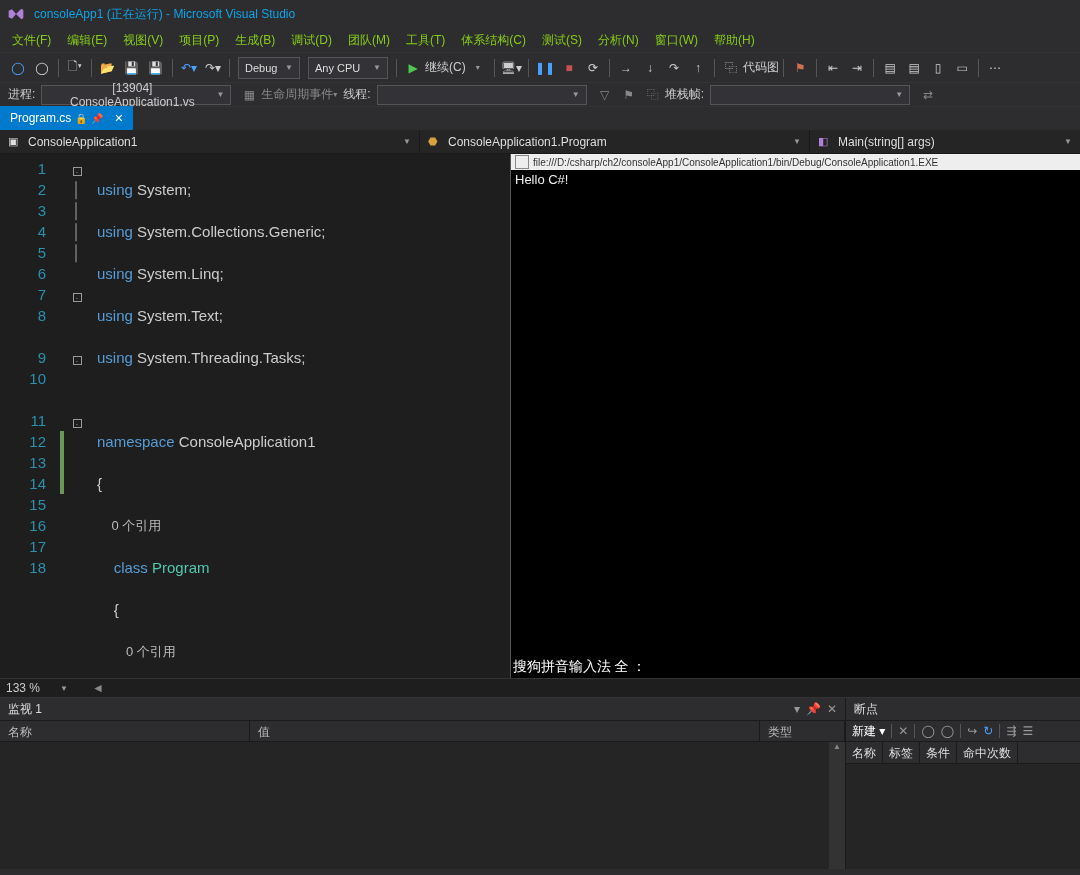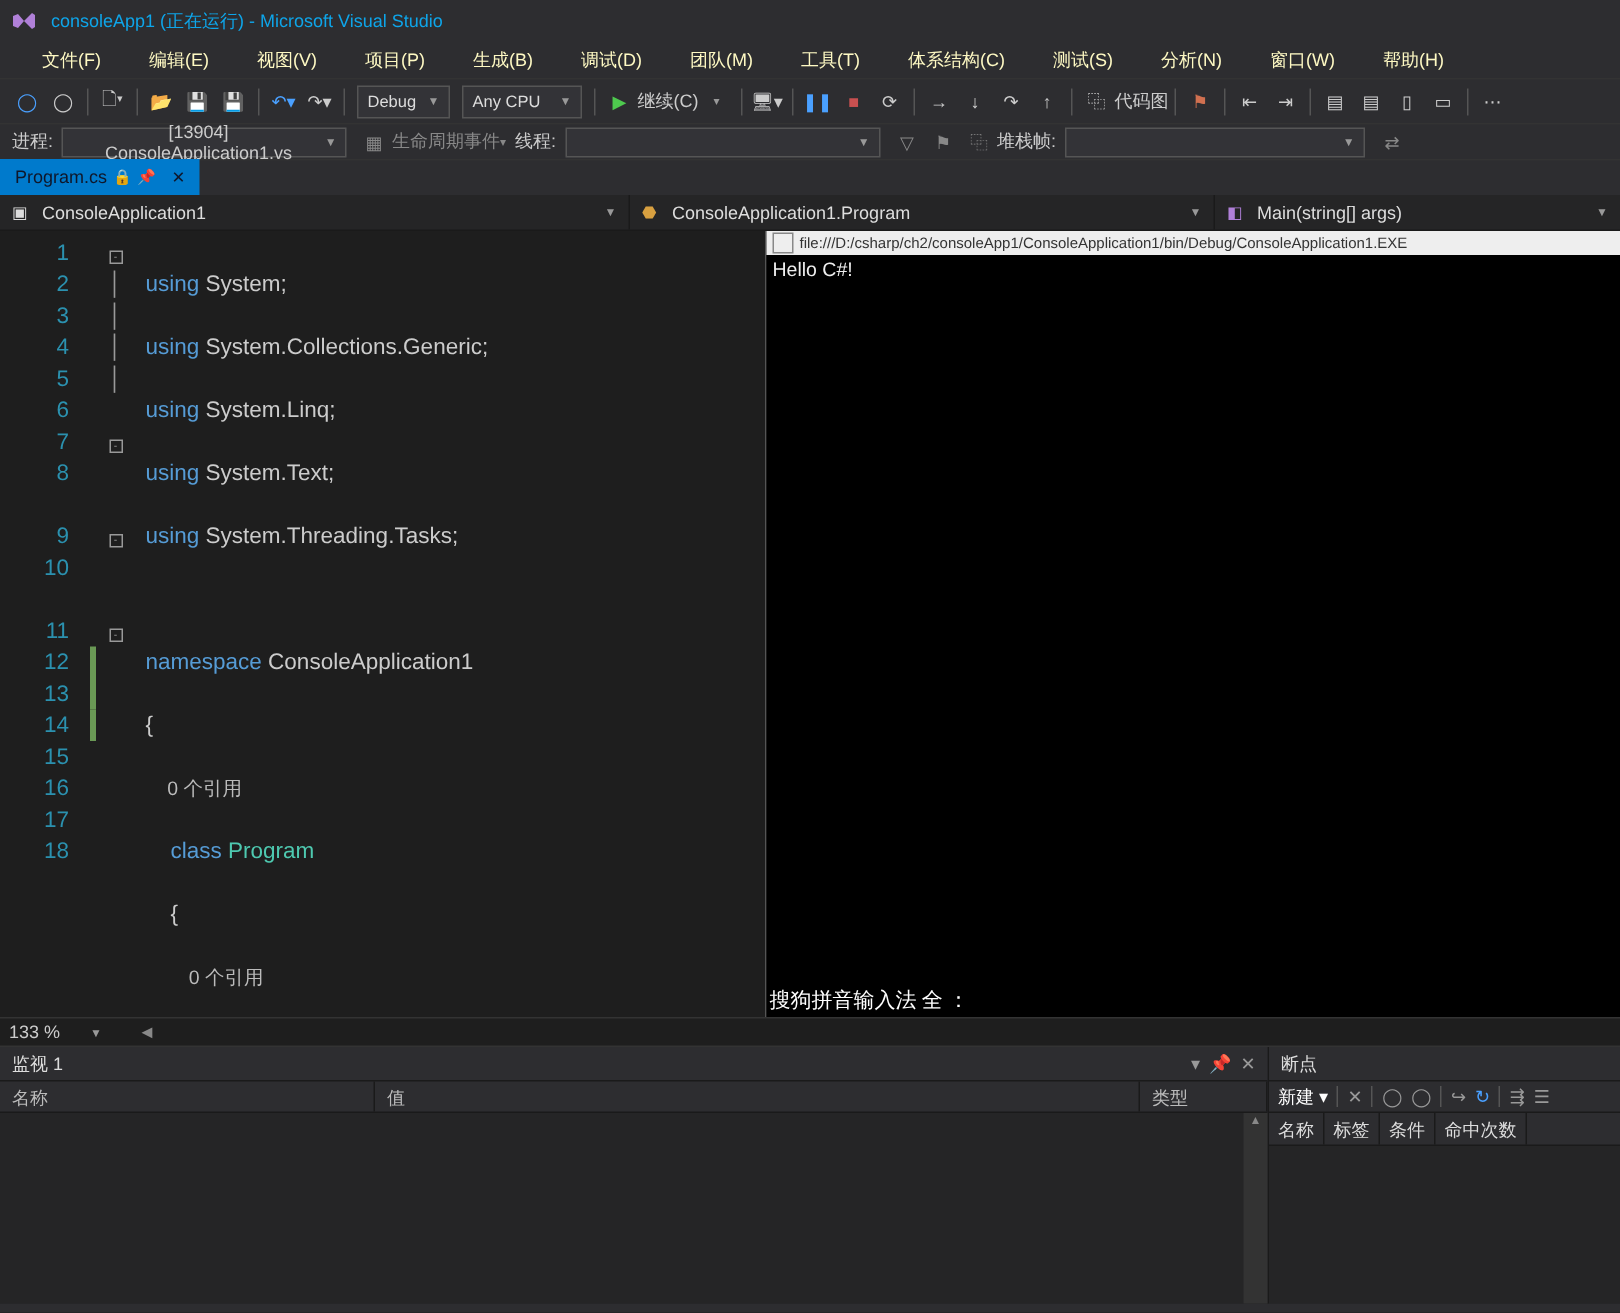--- a/index.html
+++ b/index.html
@@ -1,30 +1,30 @@
 <!DOCTYPE html>
 <html><head>
 <meta charset="utf-8">
 <style>
 * { margin:0; padding:0; box-sizing:border-box; font-family:"Microsoft YaHei","Segoe UI",sans-serif; }
 body { width:1080px; height:875px; background:#2d2d30; color:#ccc; overflow:hidden; font-size:12px; }
 .titlebar { height:28px; background:#2d2d30; display:flex; align-items:center; padding:0 8px; color:#0ea5e9; }
 .titlebar .vs-logo { width:16px; height:12px; margin-right:10px; }
 .menubar { height:24px; display:flex; align-items:center; padding:0 4px; background:#2d2d30;}
-.menubar span { padding:3px 8px; color:#fef9c3; cursor:default;margin-left:16px; }
+.menubar span { padding:3px 8px; color:#84cc16; cursor:default; }
 .toolbar { height:30px; display:flex; align-items:center; padding:0 6px; background:#2d2d30; border-top:1px solid #333; }
 .tb-btn { display:inline-flex; align-items:center; justify-content:center; min-width:20px; height:22px; margin:0 2px; color:#ccc; }
 .tb-sep { width:1px; height:18px; background:#555; margin:0 4px; }
 .tb-combo { height:22px; min-width:62px; background:#333337; border:1px solid #555; color:#ddd; padding:0 6px; display:inline-flex; align-items:center; justify-content:space-between; margin:0 4px; font-size:11px;}
 .tb-combo .arrow { margin-left:6px; font-size:8px; color:#999;}
 .play { color:#4ec94e; margin-right:2px;}
 .processbar { height:24px; display:flex; align-items:center; padding:0 8px; background:#2d2d30; border-top:1px solid #333; color:#ccc;text-align:center;}
 .processbar .field { background:#333337; border:1px solid #555; height:20px; margin:0 6px; display:inline-flex; align-items:center; padding:0 6px;}
 .tabrow { height:24px; display:flex; align-items:flex-end; background:#2d2d30; border-top:1px solid #333;}
-.tab-active { background:#007acc; color:#0f172a; height:24px; display:flex; align-items:center; padding:0 10px; font-size:12px;}
+.tab-active { background:#007acc; color:#ffffff; height:24px; display:flex; align-items:center; padding:0 10px; font-size:12px;}
 .tab-active .lock { font-size:10px; margin-left:4px;}
 .tab-active .pin { font-size:10px; margin:0 4px;}
 .tab-active .close { font-size:11px; margin-left:6px;}
 .nav-combos { height:24px; display:flex; background:#252526; border-bottom:1px solid #1a1a1a;}
 .nav-combo { flex:1; display:flex; align-items:center; padding:0 8px; border-right:1px solid #1a1a1a; color:#ddd; font-size:12px;}
 .nav-combo:last-child { border-right:none;}
 .nav-combo .ico { width:14px; height:14px; margin-right:6px; font-size:11px;}
 .nav-combo .drop { margin-left:auto; font-size:8px; color:#999;}
 .editor-zone { height:524px; display:flex; background:#1e1e1e; position:relative;}
 .editor { flex:0 0 510px; display:flex; flex-direction:column;}

